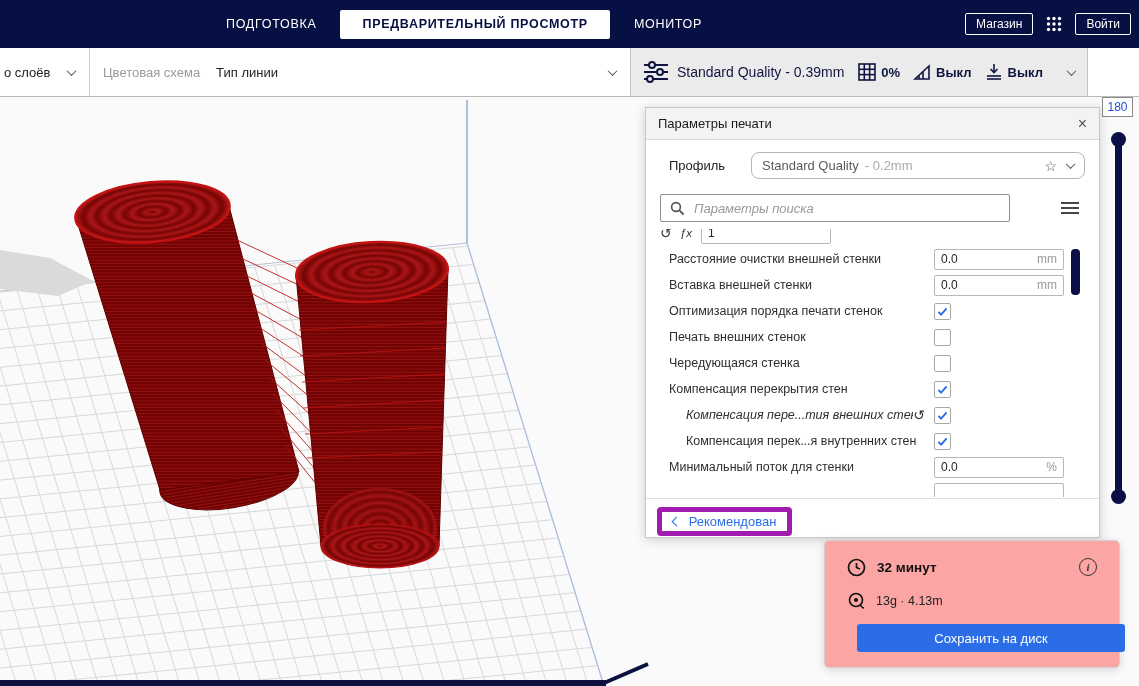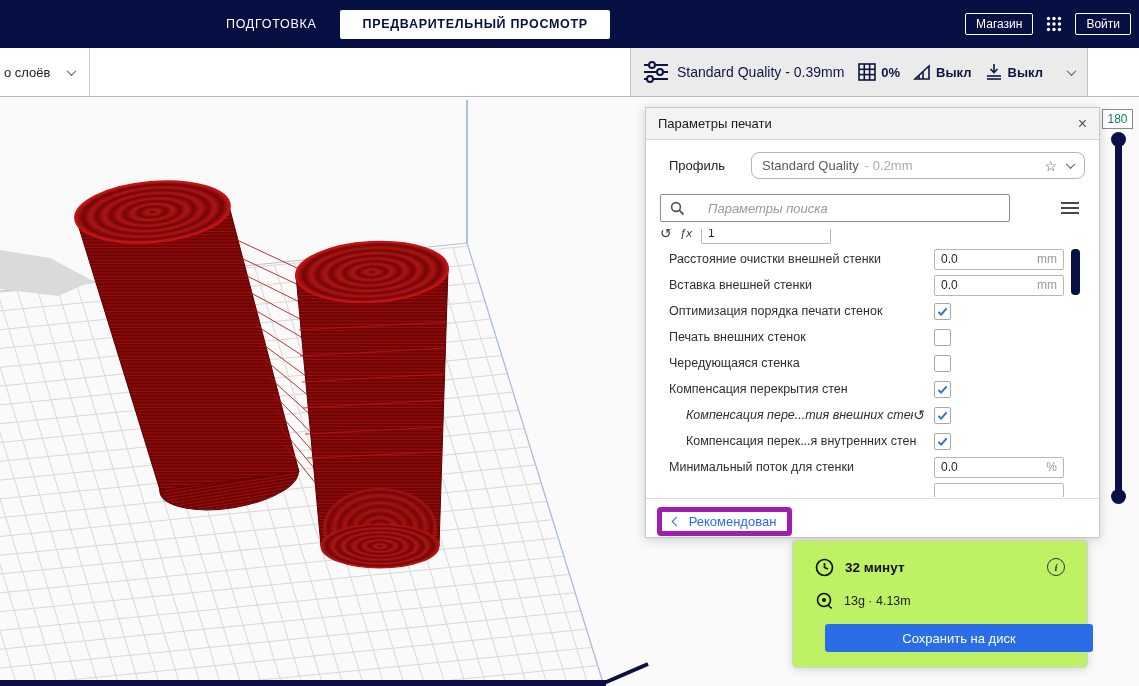--- a/index.html
+++ b/index.html
@@ -32,39 +32,39 @@
   .chev { display:inline-block; width:7px; height:7px; border-right:1.6px solid #555; border-bottom:1.6px solid #555; }
   .chev-down { transform:rotate(45deg) translate(-1px,-1px); }
   .chev-left { transform:rotate(135deg); }
   .chev-blue { border-color:#2a6de6; }
 
   
   .viewport { position:absolute; inset:0; z-index:1; }
   .viewport svg { position:absolute; left:0; top:0; }
 
   
-  .layer-label { position:absolute; left:1102px; top:109px; width:31px; height:20px; border:1px solid #8a8a8a; background:#fff; font-size:12px; color:#0f766e; display:flex; align-items:center; justify-content:center; z-index:15; }
+  .layer-label { position:absolute; left:1102px; top:97px; width:31px; height:20px; border:1px solid #8a8a8a; background:#fff; font-size:12px; color:#1d4ed8; display:flex; align-items:center; justify-content:center; z-index:15; }
   .layer-slider { position:absolute; left:1111px; top:132px; width:15px; height:372px; z-index:15; }
   .layer-slider .bar { position:absolute; left:4px; top:8px; width:7px; height:356px; background:#0a0f45; border-radius:4px; }
   .layer-slider .handle { position:absolute; left:0; width:15px; height:15px; border-radius:50%; background:#0a0f45; cursor:pointer; }
   .layer-slider .handle.top { top:0; }
   .layer-slider .handle.bottom { bottom:0; }
 
   
   .settings-panel { position:absolute; left:645px; top:107px; width:455px; height:431px; background:#fff; border:1px solid #c8c8c8; box-shadow:0 2px 10px rgba(0,0,0,.18); z-index:20; }
   .sp-header { height:32px; background:#f3f3f3; border-bottom:1px solid #d9d9d9; display:flex; align-items:center; padding:0 12px; font-size:13px; color:#1a1a1a; }
   .sp-close { margin-left:auto; color:#555; font-size:16px; cursor:pointer; line-height:1; }
   .profile-row { position:absolute; left:0; top:44px; width:100%; height:27px; display:flex; align-items:center; padding:0 14px; }
   .profile-label { font-size:13px; color:#222; width:91px; padding-left:9px; }
   .profile-select { flex:1; height:27px; border:1px solid #b5b5b5; border-radius:8px; display:flex; align-items:center; padding:0 10px; font-size:13px; background:#fff; cursor:pointer; }
   .profile-name { color:#5a5a5a; }
   .profile-suffix { color:#aaa; margin-left:6px; }
   .profile-star { margin-left:auto; color:#555; font-size:14px; margin-right:10px; cursor:pointer; }
   .search-row { position:absolute; left:14px; top:86px; right:14px; height:28px; display:flex; align-items:center; }
-  .search-box { width:350px; height:28px; border:1px solid #8f8f8f; border-radius:2px; display:flex; align-items:center; padding:0 9px; gap:23px; background:#fff; cursor:text; }
+  .search-box { width:350px; height:28px; border:1px solid #8f8f8f; border-radius:2px; display:flex; align-items:center; padding:0 9px; gap:9px; background:#fff; cursor:text; }
   .search-placeholder { font-style:italic; color:#999; font-size:13px; }
   .menu-btn { margin-left:auto; margin-right:6px; cursor:pointer; display:block; }
 
   .settings-list { position:absolute; left:14px; top:121px; width:407px; height:268px; overflow:hidden; font-size:12.5px; color:#2e2e2e; }
   .setting-row { display:flex; align-items:center; height:26px; }
   .setting-row.clip-top { margin-top:-9px; }
   .s-label { flex:1 1 auto; min-width:0; padding-left:9px; white-space:nowrap; overflow:hidden; }
   .s-icons { display:flex; align-items:center; gap:8px; margin-right:9px; }
   .mini-icon { font-size:14px; line-height:1; color:#333; cursor:pointer; }
   .fx-icon { font-style:italic; font-size:11.5px; color:#333; cursor:pointer; }
@@ -72,21 +72,21 @@
   .num-input { width:130px; height:21px; border:1px solid #b7b7b7; border-radius:2px; display:flex; align-items:center; padding:0 6px; background:#fff; cursor:text; }
   .num-val { flex:1; font-size:12px; color:#222; }
   .num-unit { color:#9a9a9a; font-size:12px; }
   .checkbox { width:17px; height:17px; border:1px solid #a8a8a8; border-radius:2px; background:#fff; display:flex; align-items:center; justify-content:center; cursor:pointer; }
 
   .sp-scroll-thumb { position:absolute; left:425px; top:141px; width:9px; height:46px; background:#0a0f45; border-radius:4px; cursor:pointer; }
   .sp-footer { position:absolute; left:0; top:390px; width:100%; height:40px; border-top:1px solid #ddd; }
   .rec-btn { position:absolute; left:11px; top:8px; width:135px; height:29px; border:5px solid #a21caf; border-radius:4px; background:#fff; color:#2a6de6; font-size:13px; display:flex; align-items:center; justify-content:center; gap:9px; cursor:pointer; }
 
   
-  .job-panel { position:absolute; left:792px; top:540px; width:296px; height:128px; background:#bef264; border:1px solid #d2d2d2; border-radius:5px; box-shadow:0 2px 10px rgba(0,0,0,.15); z-index:21; }
+  .job-panel { position:absolute; left:824px; top:540px; width:296px; height:128px; background:#fca5a5; border:1px solid #d2d2d2; border-radius:5px; box-shadow:0 2px 10px rgba(0,0,0,.15); z-index:21; }
   .job-time { position:absolute; left:22px; top:17px; display:flex; align-items:center; gap:11px; font-size:13.5px; font-weight:bold; color:#101010; }
   .job-info { position:absolute; right:22px; top:17px; width:18px; height:18px; border:1.5px solid #333; border-radius:50%; display:flex; align-items:center; justify-content:center; font-size:11px; font-style:italic; font-weight:bold; color:#333; font-family:"Liberation Serif", serif; cursor:pointer; }
   .job-material { position:absolute; left:22px; top:51px; display:flex; align-items:center; gap:11px; font-size:12.5px; color:#222; }
   .save-btn { position:absolute; left:20px; top:83px; width:268px; height:28px; background:#2a6de6; color:#fff; font-size:13px; border:none; border-radius:3px; display:flex; align-items:center; justify-content:center; cursor:pointer;margin-left:12px; }
 </style>
 </head>
 <body>
 
 <div id="app">
 
@@ -220,20 +220,21 @@
         <rect x="0" y="680" width="606" height="6" fill="#0b1040"></rect>
         <line x1="604" y1="683" x2="648" y2="664" stroke="#0b1040" stroke-width="4"></line>
       </g>
     </svg>
   </div>
 
   <div class="topbar">
     <div class="tabs">
       <div class="tab">ПОДГОТОВКА</div>
       <div class="tab active">ПРЕДВАРИТЕЛЬНЫЙ ПРОСМОТР</div>
+      <div class="tab">МОНИТОР</div>
     </div>
     <div class="topbar-right">
       <button class="outline-btn">Магазин</button>
       <svg class="grid-icon" viewBox="0 0 18 18">
         <g fill="#fff">
           <circle cx="3.5" cy="3.5" r="1.7"></circle>
             <circle cx="9" cy="3.5" r="1.7"></circle>
             <circle cx="14.5" cy="3.5" r="1.7"></circle>
           <circle cx="3.5" cy="9" r="1.7"></circle>
             <circle cx="9" cy="9" r="1.7"></circle>
@@ -243,20 +244,25 @@
             <circle cx="14.5" cy="14.5" r="1.7"></circle>
         </g>
       </svg>
       <button class="outline-btn">Войти</button>
     </div>
   </div>
 
   <div class="toolbar">
     <div class="layer-select">
       <span>о слоёв</span>
+      <span class="chev chev-down"></span>
+    </div>
+    <div class="scheme">
+      <span class="label">Цветовая схема</span>
+      <span class="value">Тип линии</span>
       <span class="chev chev-down"></span>
     </div>
     <div class="summary">
       <svg width="26" height="22" viewBox="0 0 26 22">
         <g stroke="#10153f" stroke-width="2">
           <line x1="1" y1="4" x2="25" y2="4"></line>
           <line x1="1" y1="11" x2="25" y2="11"></line>
           <line x1="1" y1="18" x2="25" y2="18"></line>
         </g>
         <circle cx="9" cy="4" r="3" fill="#ebebeb" stroke="#10153f" stroke-width="2"></circle>

